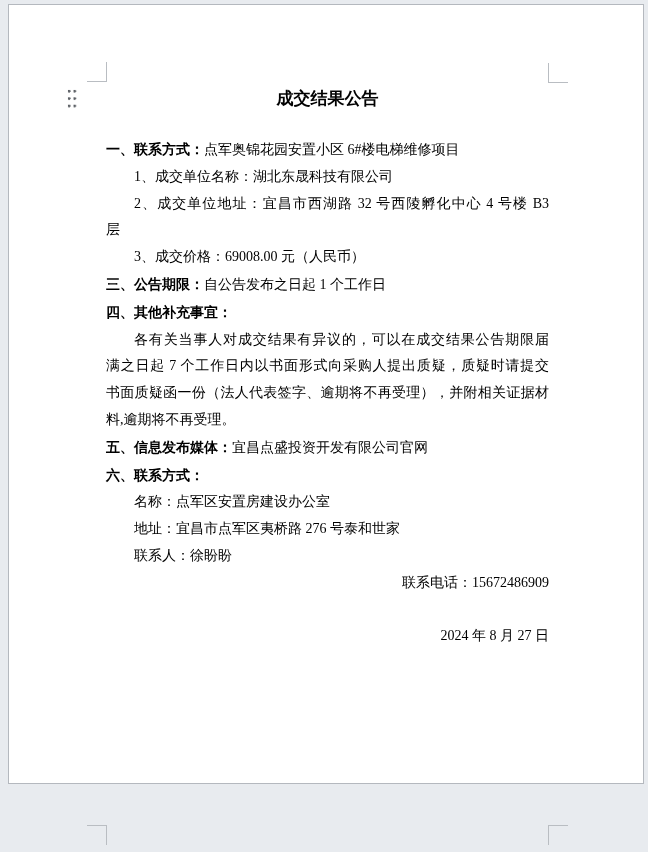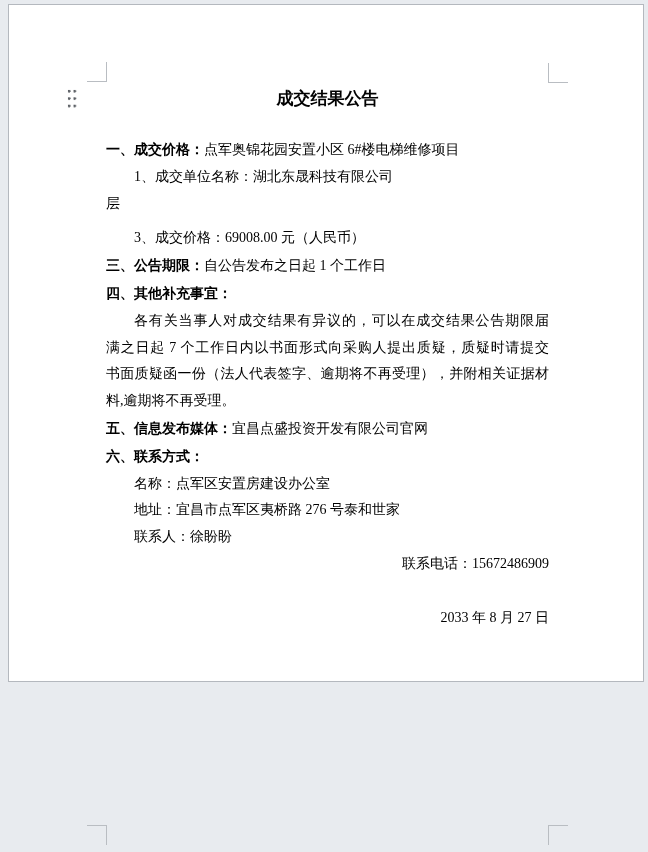--- a/index.html
+++ b/index.html
@@ -3,21 +3,21 @@
 <meta charset="utf-8">
 <style>
   html,body{margin:0;padding:0}
   body{
     width:648px;height:852px;position:relative;overflow:hidden;
     background:#e8ebef;
     font-family:"Liberation Serif","DejaVu Serif",serif;
     color:#000;
   }
   .page{
-    position:absolute;left:8px;top:4px;width:636px;height:678px;
+    position:absolute;left:8px;top:4px;width:636px;height:780px;
     box-sizing:border-box;background:#ffffff;border:1px solid #b4b8be;
   }
   
   .mark{position:absolute;width:19px;height:19px}
   .mark.tl{left:78px;top:57px;border-right:1px solid #b9bdc2;border-bottom:1px solid #b9bdc2}
   .mark.tr{left:539px;top:58px;border-left:1px solid #b9bdc2;border-bottom:1px solid #b9bdc2}
   .mark.bl{left:78px;top:820px;border-right:1px solid #b9bdc2;border-top:1px solid #b9bdc2}
   .mark.br{left:539px;top:820px;border-left:1px solid #b9bdc2;border-top:1px solid #b9bdc2}
   
   .drag-handle{
@@ -41,34 +41,35 @@
 <div class="canvas">
   <div class="page">
     <div class="mark tl"></div>
     <div class="mark tr"></div>
     <div class="mark bl"></div>
     <div class="mark br"></div>
     <div class="drag-handle" title=""></div>
     <div class="text-area">
       <div class="doc-title">成交结果公告</div>
       <div class="lines">
-          <div class="line"><span class="b">一、成交价格：</span><span>点军奥锦花园安置小区 6#楼电梯维修项目</span></div>
+          <div class="line"><span class="b">一、联系方式：</span><span>点军奥锦花园安置小区 6#楼电梯维修项目</span></div>
           <div class="line" style="padding-left: 28px;"><span>1、成交单位名称：湖北东晟科技有限公司</span></div>
+          <div class="line fill" style="padding-left: 28px;"><span>2、成交单位地址：宜昌市西湖路 32 号西陵孵化中心 4 号楼 B3</span></div>
           <div class="line"><span>层</span></div>
-          <div class="line" style="padding-left: 28px; margin-top: 8px;"><span>3、成交价格：69008.00 元（人民币）</span></div>
+          <div class="line" style="padding-left: 28px;"><span>3、成交价格：69008.00 元（人民币）</span></div>
           <div class="line"><span class="b">三、公告期限：</span><span>自公告发布之日起 1 个工作日</span></div>
           <div class="line"><span class="b">四、其他补充事宜：</span></div>
           <div class="line fill" style="padding-left: 28px;"><span>各有关当事人对成交结果有异议的，可以在成交结果公告期限届</span></div>
           <div class="line fill"><span>满之日起 7 个工作日内以书面形式向采购人提出质疑，质疑时请提交</span></div>
           <div class="line fill"><span>书面质疑函一份（法人代表签字、逾期将不再受理），并附相关证据材</span></div>
           <div class="line"><span>料,逾期将不再受理。</span></div>
           <div class="line"><span class="b">五、信息发布媒体：</span><span>宜昌点盛投资开发有限公司官网</span></div>
           <div class="line"><span class="b">六、联系方式：</span></div>
           <div class="line" style="padding-left: 28px;"><span>名称：点军区安置房建设办公室</span></div>
           <div class="line" style="padding-left: 28px;"><span>地址：宜昌市点军区夷桥路 276 号泰和世家</span></div>
           <div class="line" style="padding-left: 28px;"><span>联系人：徐盼盼</span></div>
           <div class="line" style="padding-left: 28px; text-align: right;"><span>联系电话：15672486909</span></div>
           <div class="line">&nbsp;</div>
-          <div class="line" style="text-align: right;"><span>2033 年 8 月 27 日</span></div>
+          <div class="line" style="text-align: right;"><span>2024 年 8 月 27 日</span></div>
         </div>
     </div>
   </div>
 </div>
 
 </body></html>

